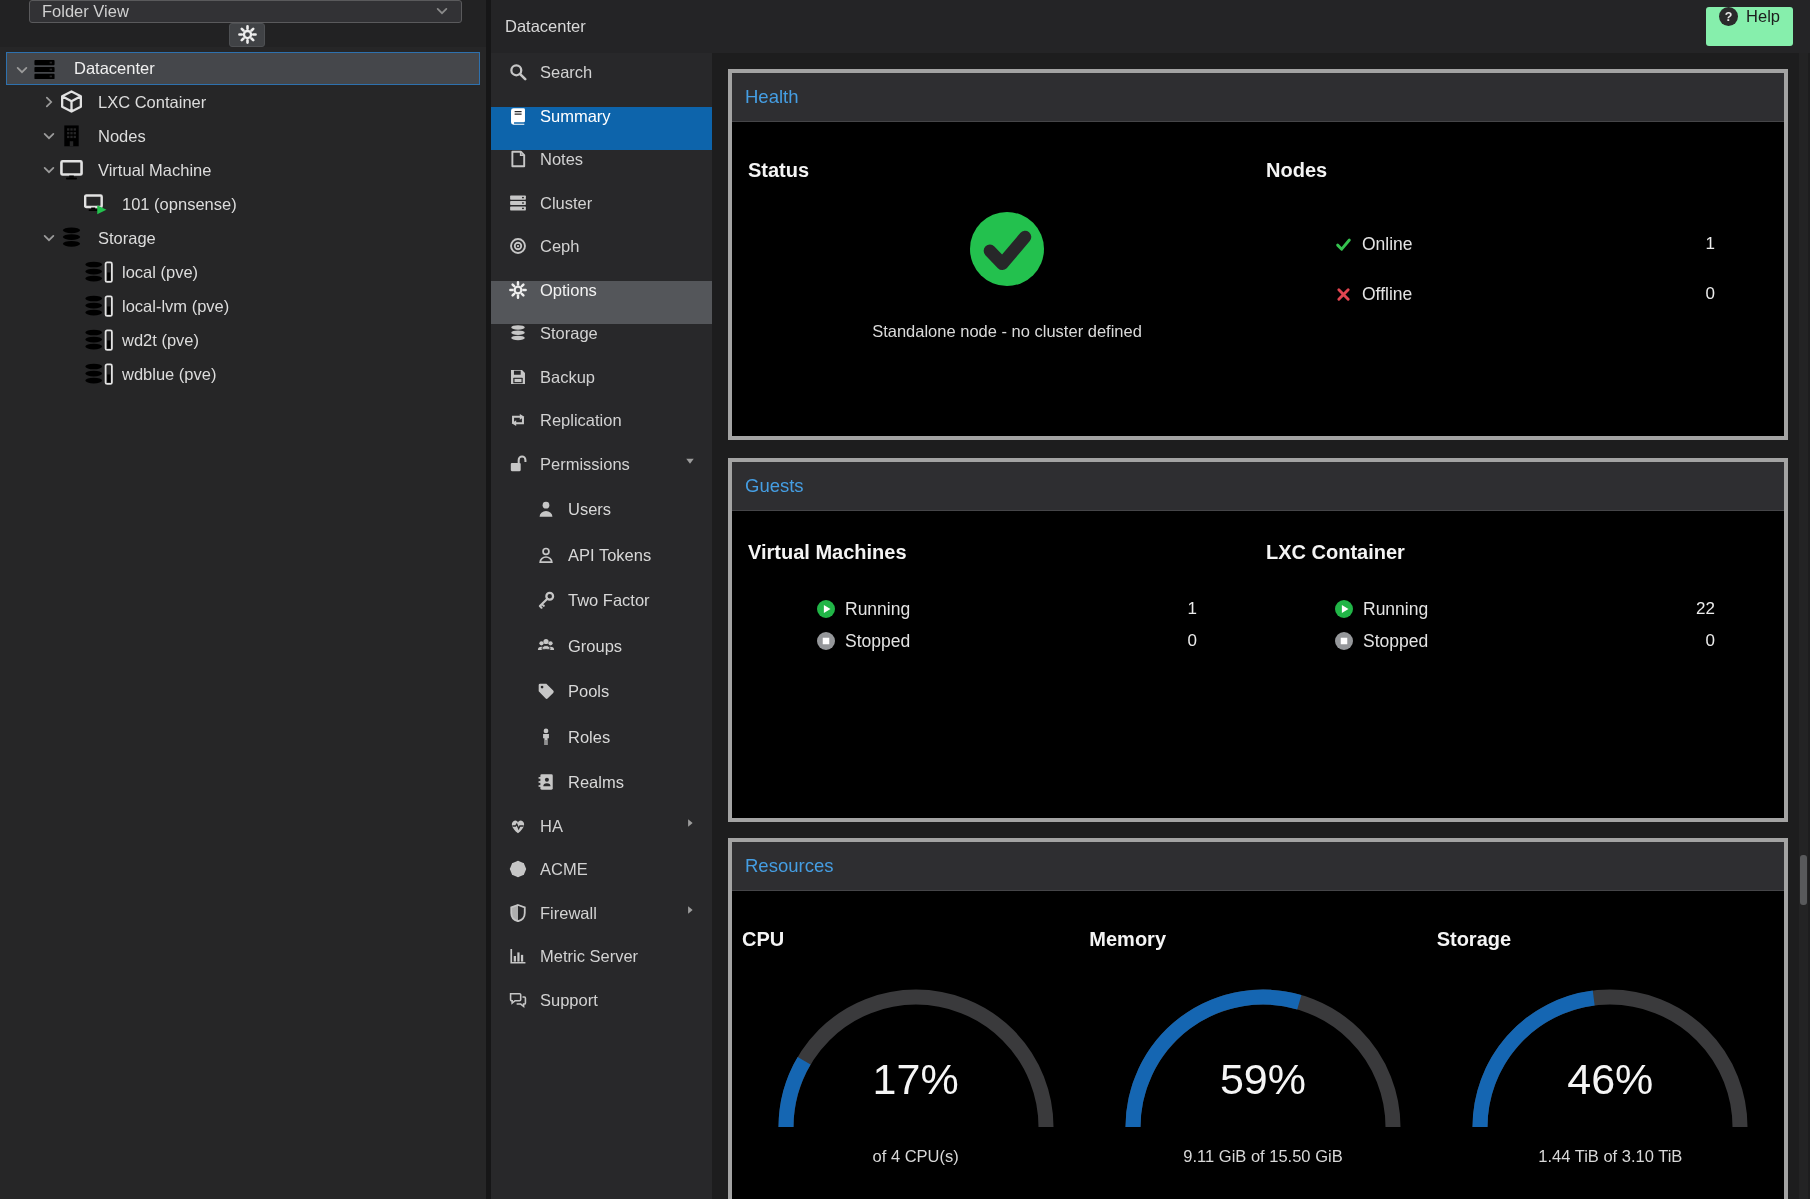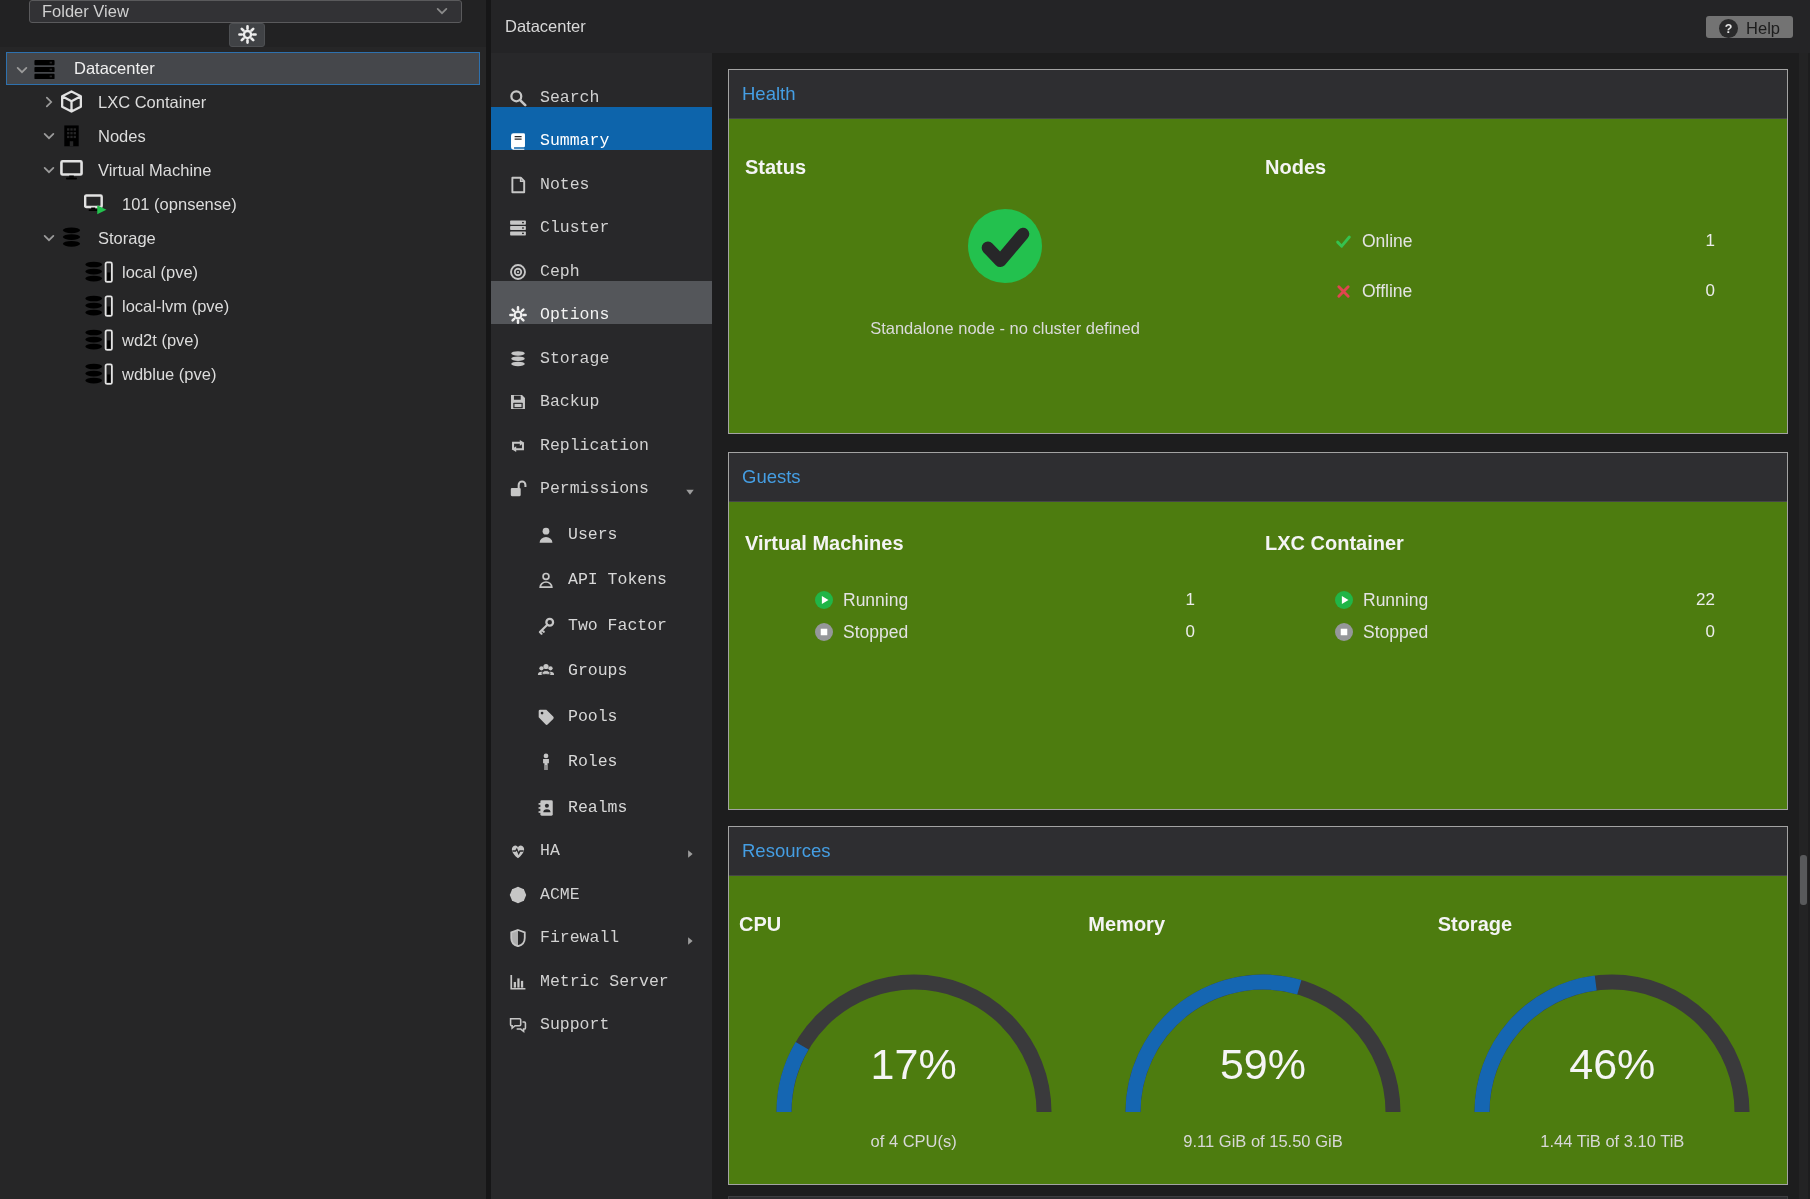--- a/index.html
+++ b/index.html
@@ -24,36 +24,36 @@
 .lv2 .ticon.wide { width:30px; height:24px; top:5px; }
 .lv0 .tlabel { padding-left:73px; } .lv1 .tlabel { padding-left:98px; } .lv2 .tlabel { padding-left:122px; }
 .trow.sel { background:#45474b; border:1px solid #2e71ae; margin:0 6px; height:33px; color:#f0f0f0; }
 .trow.sel .exp { left:8px; } .trow.sel .ticon { left:26px; } .trow.sel .tlabel { padding-left:67px; }
 .splitter { position:absolute; left:486px; top:0; width:5px; height:1199px; background:#161617; }
 
 
 .right { position:absolute; left:491px; top:0; width:1319px; height:1199px; }
 .topbar { height:53px; background:#242426; display:flex; align-items:center; padding:0 17px 0 14px; }
 .topbar .title { font-size:16.5px; color:#d8d8d8; }
-.helpbtn { margin-left:auto; height:22px; background:#737373; border-radius:3px; display:flex; align-items:flex-end; padding:0 13px; color:#1d1d1d; font-size:16.5px; gap:8px; }
+.helpbtn { margin-left:auto; height:39px; background:#86efac; border-radius:3px; display:flex; align-items:flex-start; padding:0 13px; color:#1d1d1d; font-size:16.5px; gap:8px; }
 .helpbtn .qc { width:19px; height:19px; }
 .mainrow { display:flex; height:1146px; }
 
 
 .menu { width:221px; background:#28282a; padding-top:10px; flex:none; }
-.mi { height:43.5px; display:flex; align-items:flex-end; padding-left:18px; font-size:16.5px; color:#d2d2d2; position:relative;font-family:Liberation Mono, monospace; }
+.mi { height:43.5px; display:flex; align-items:flex-start; padding-left:18px; font-size:16.5px; color:#d2d2d2; position:relative; }
 .mi .ic { margin-right:13px; color:#c6c6c6; }
 .mi.sub { padding-left:46px; }
 .mi.sel { background:#0d64ab; color:#fff; } .mi.sel .ic { color:#fff; }
 .mi.hov { background:#54565a; color:#f2f2f2; } .mi.hov .ic { color:#eeeeee; }
 .mi .caret { margin-left:auto; margin-right:16px; width:12px; height:12px; color:#9c9c9c; flex:none; fill:currentColor; }
 
 
 .content { flex:1; background:#1d1d1e; padding:16px 22px 0 16px; position:relative; overflow:hidden; }
-.panel { background:#4d7c0f; border:1px solid #a3a3a3; }
+.panel { background:#000000; border:4px solid #a3a3a3; }
 .phead { height:49px; display:flex; align-items:center; padding-left:13px; font-size:18.5px; color:#459ee3; border-bottom:1px solid #454548; background:#2e2e31; }
 .pbody { position:relative; }
 .health .pbody { height:314px; } .health { margin-bottom:18px; }
 .guests .pbody { height:307px; } .guests { margin-bottom:16px; }
 .res .pbody { height:308px; }
 .cols { display:flex; padding-left:16px; }
 .col { width:520px; }
 .col-title { font-size:20px; font-weight:bold; color:#f4f4f4; text-align:left; margin-top:36px; line-height:24px; }
 .guests .col-title { margin-top:29px; }
 .big-ok { display:block; margin:30px auto 0; width:74px; height:74px; }

